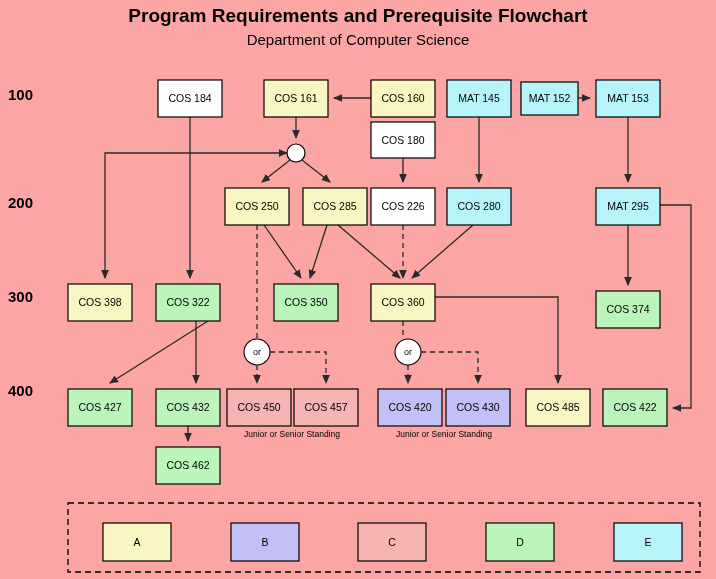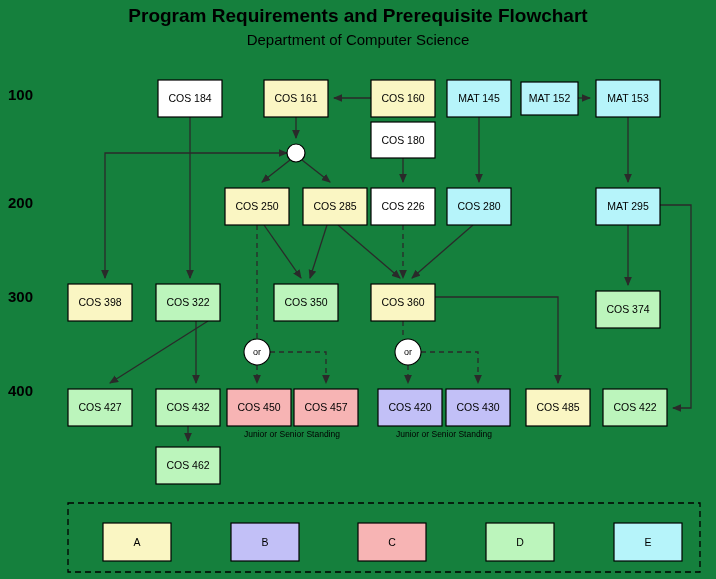--- a/index.html
+++ b/index.html
@@ -10,21 +10,21 @@
   body {
     width: 716px;
     height: 579px;
     font-family: "Liberation Sans", sans-serif;
     overflow: hidden;
   }
   #root {
     position: relative;
     width: 716px;
     height: 579px;
-    background: #15803d;
+    background: #fca5a5;
   }
   svg#flow {
     position: absolute;
     left: 0;
     top: 0;
     width: 716px;
     height: 579px;
     display: block;
   }
   .title {

